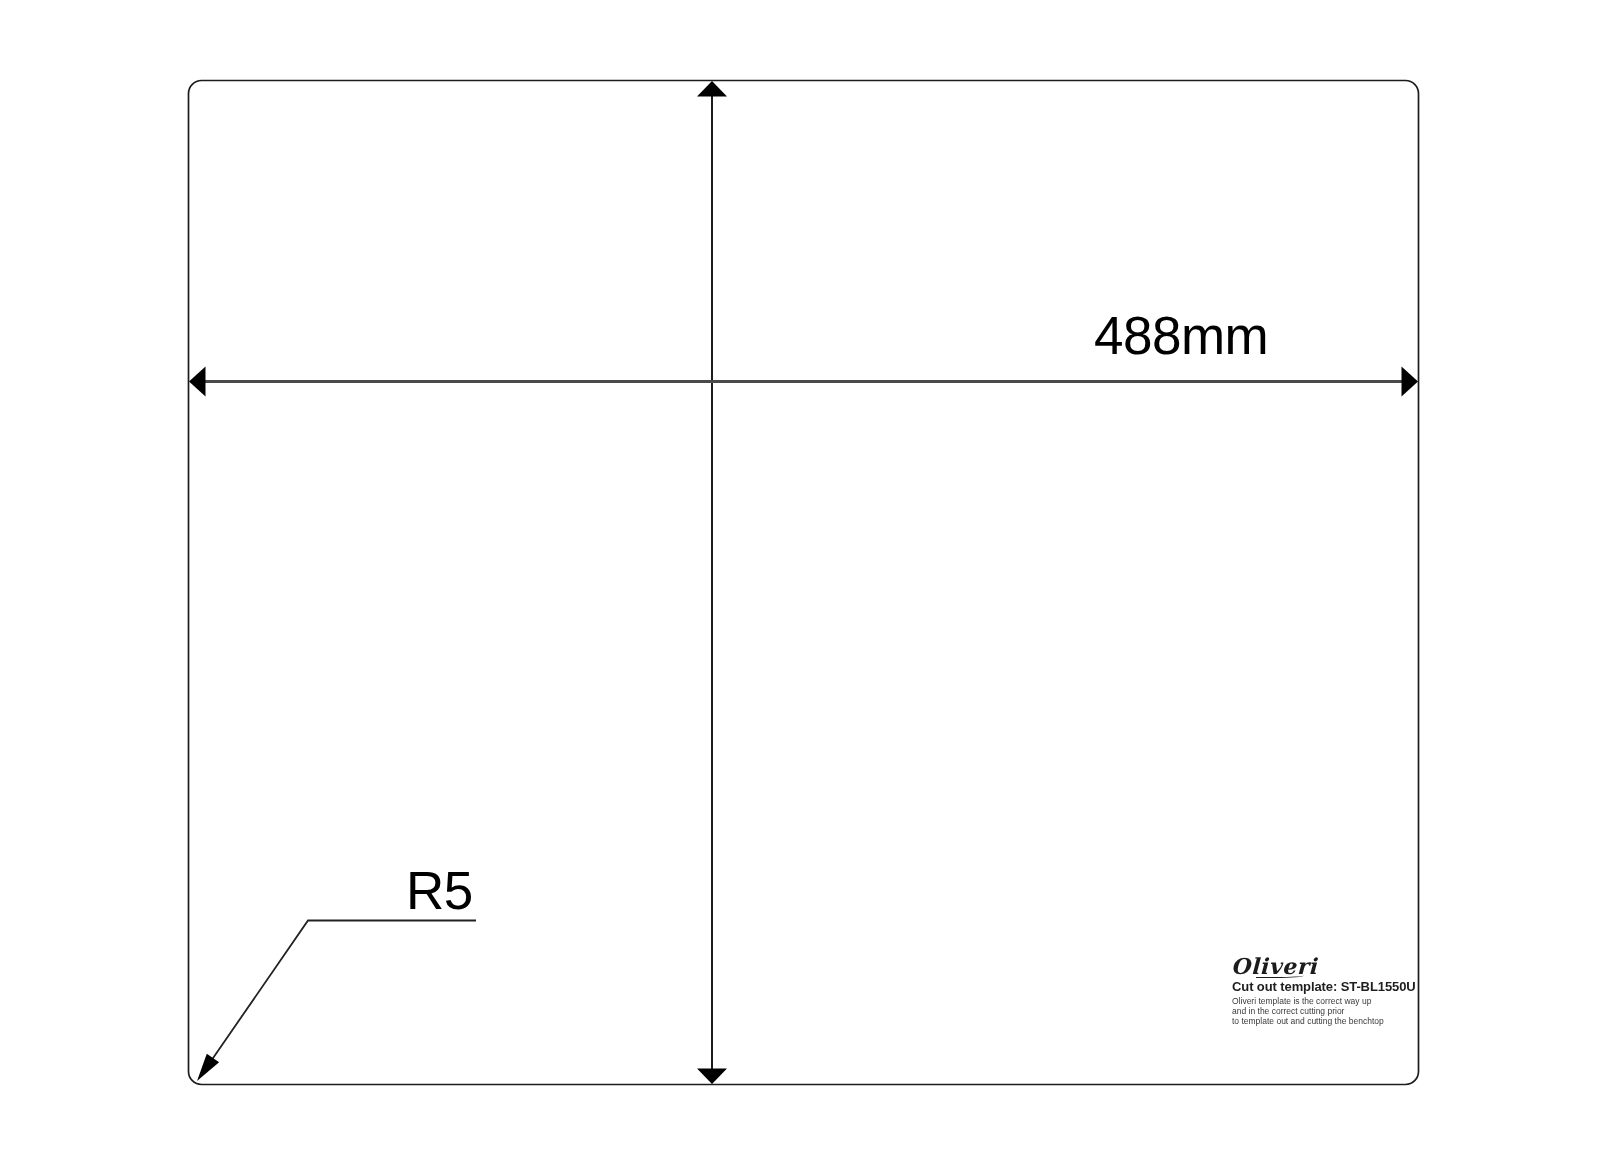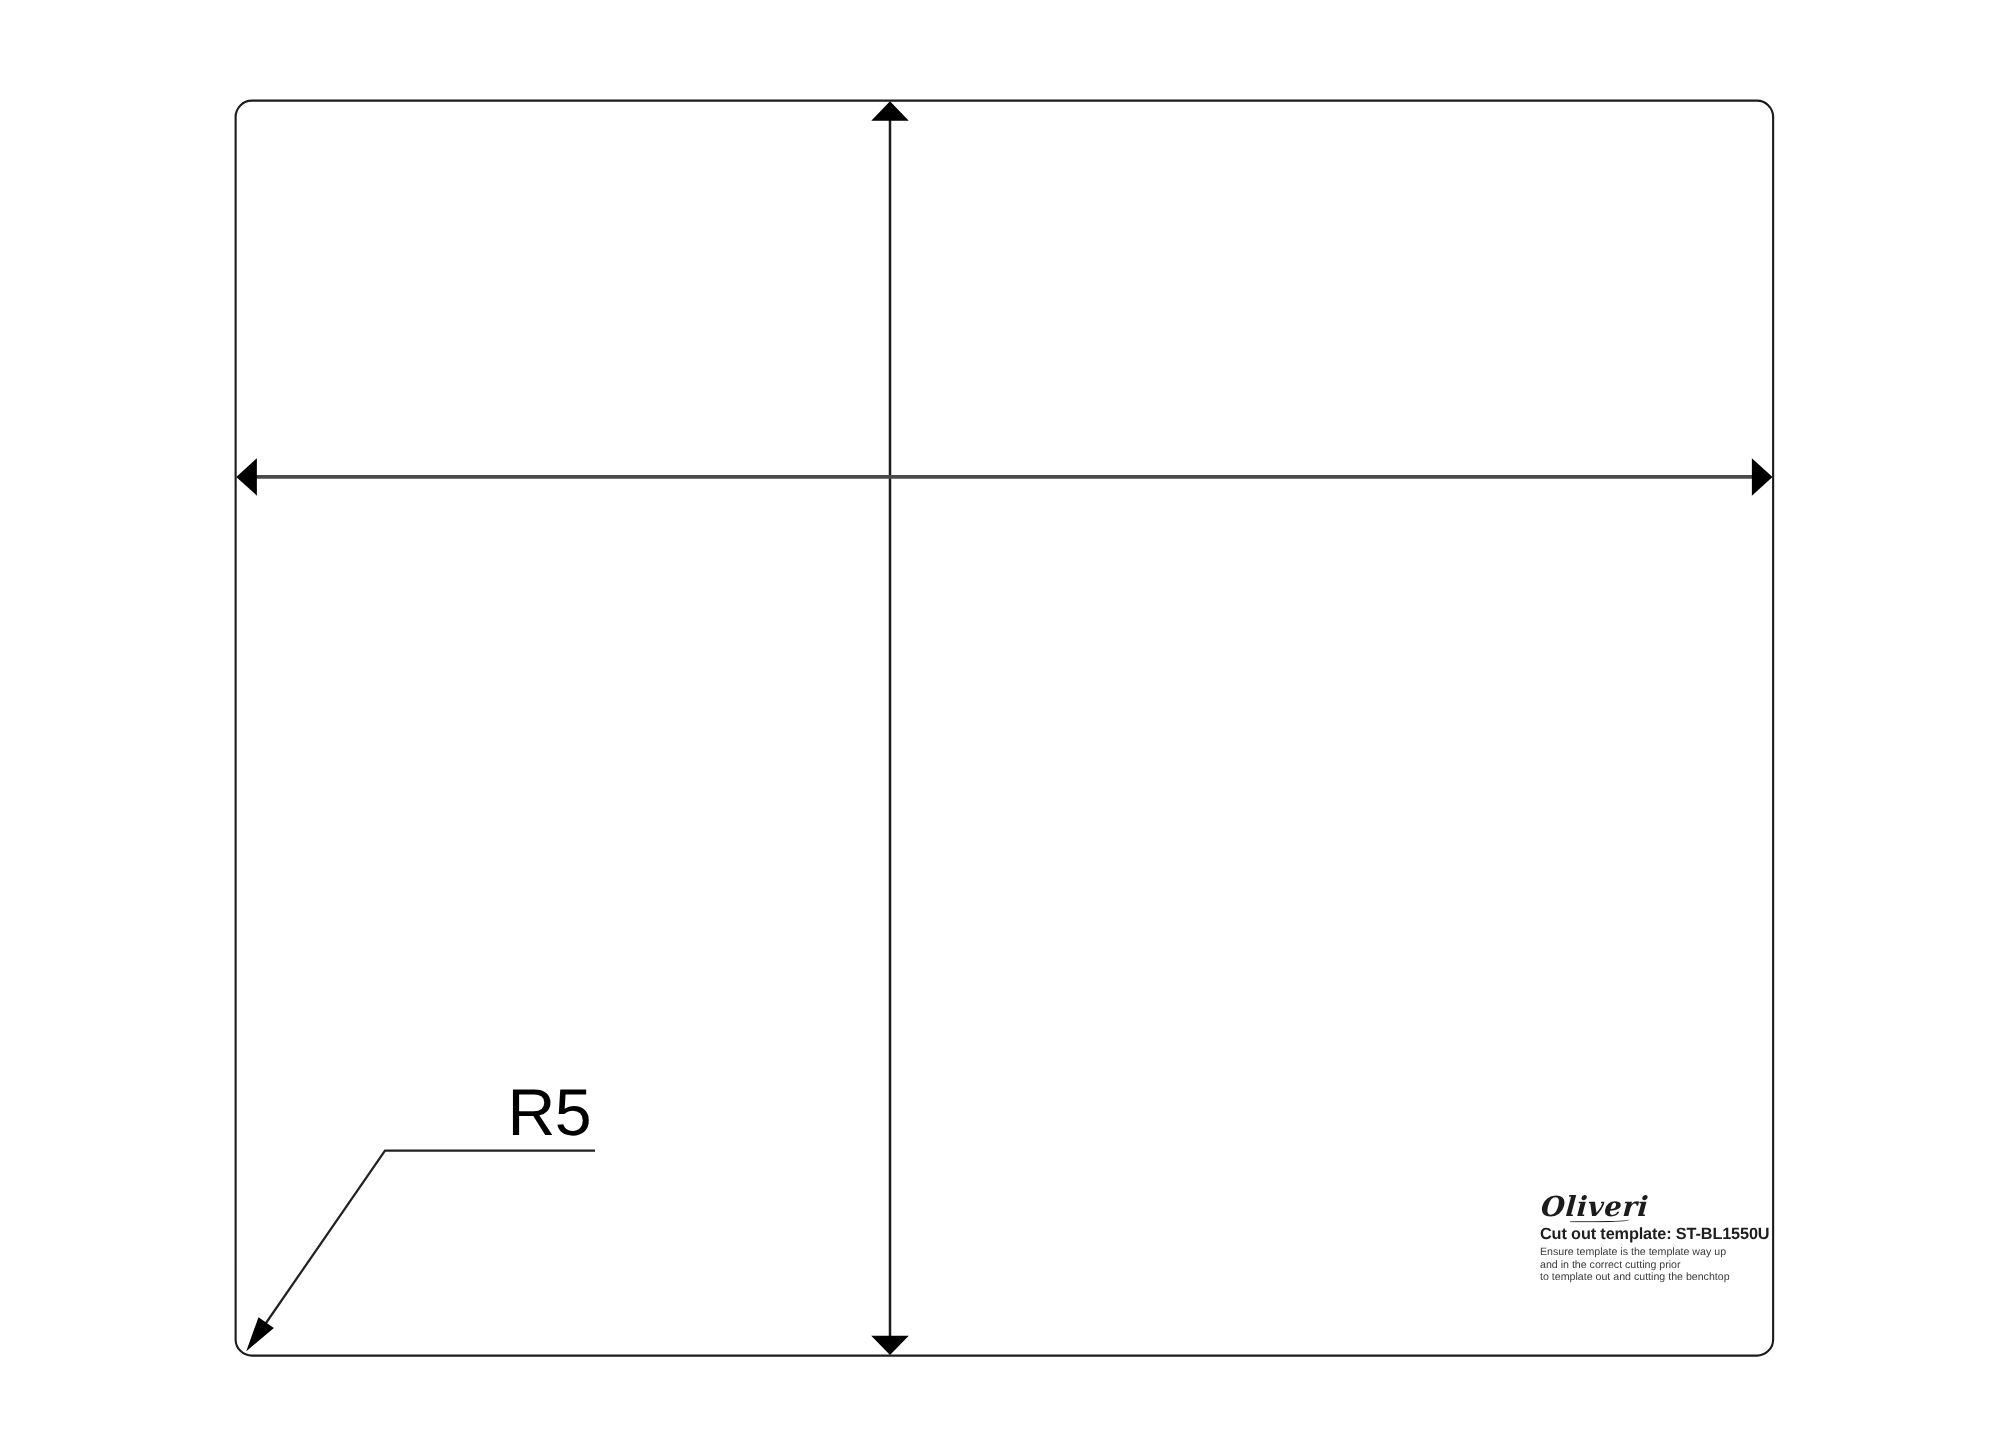--- a/index.html
+++ b/index.html
@@ -91,28 +91,29 @@
     <polygon points="712,1084 697,1068.5 727,1068.5" fill="#000000"></polygon>
 
     <line x1="203" y1="381.5" x2="1404" y2="381.5" stroke="#4a4a4a" stroke-width="3"></line>
     <polygon points="189,381.5 205.5,366.5 205.5,396.5" fill="#000000"></polygon>
     <polygon points="1418,381.5 1401.5,366.5 1401.5,396.5" fill="#000000"></polygon>
 
     <polyline points="476,920.5 308,920.5 211,1061" fill="none" stroke="#222222" stroke-width="1.8"></polyline>
     <polygon points="197,1081 206.8,1053.7 219.1,1062.3" fill="#000000"></polygon>
   </svg>
 
+  <div class="dim-label width-label">488mm</div>
 
 
   <div class="dim-label radius-label">R5</div>
 
   <div class="branding">
     <div class="logo">Oliveri</div>
     <span class="logo-swash"></span>
     <div class="template-title">Cut out template: ST-BL1550U</div>
     <div class="instructions">
-      <div>Ensure template is the template way up</div>
+      <div>Oliveri template is the correct way up</div>
       <div>and in the correct cutting prior</div>
       <div>to template out and cutting the benchtop</div>
     </div>
   </div>
 
 </div>
 
 </body></html>

